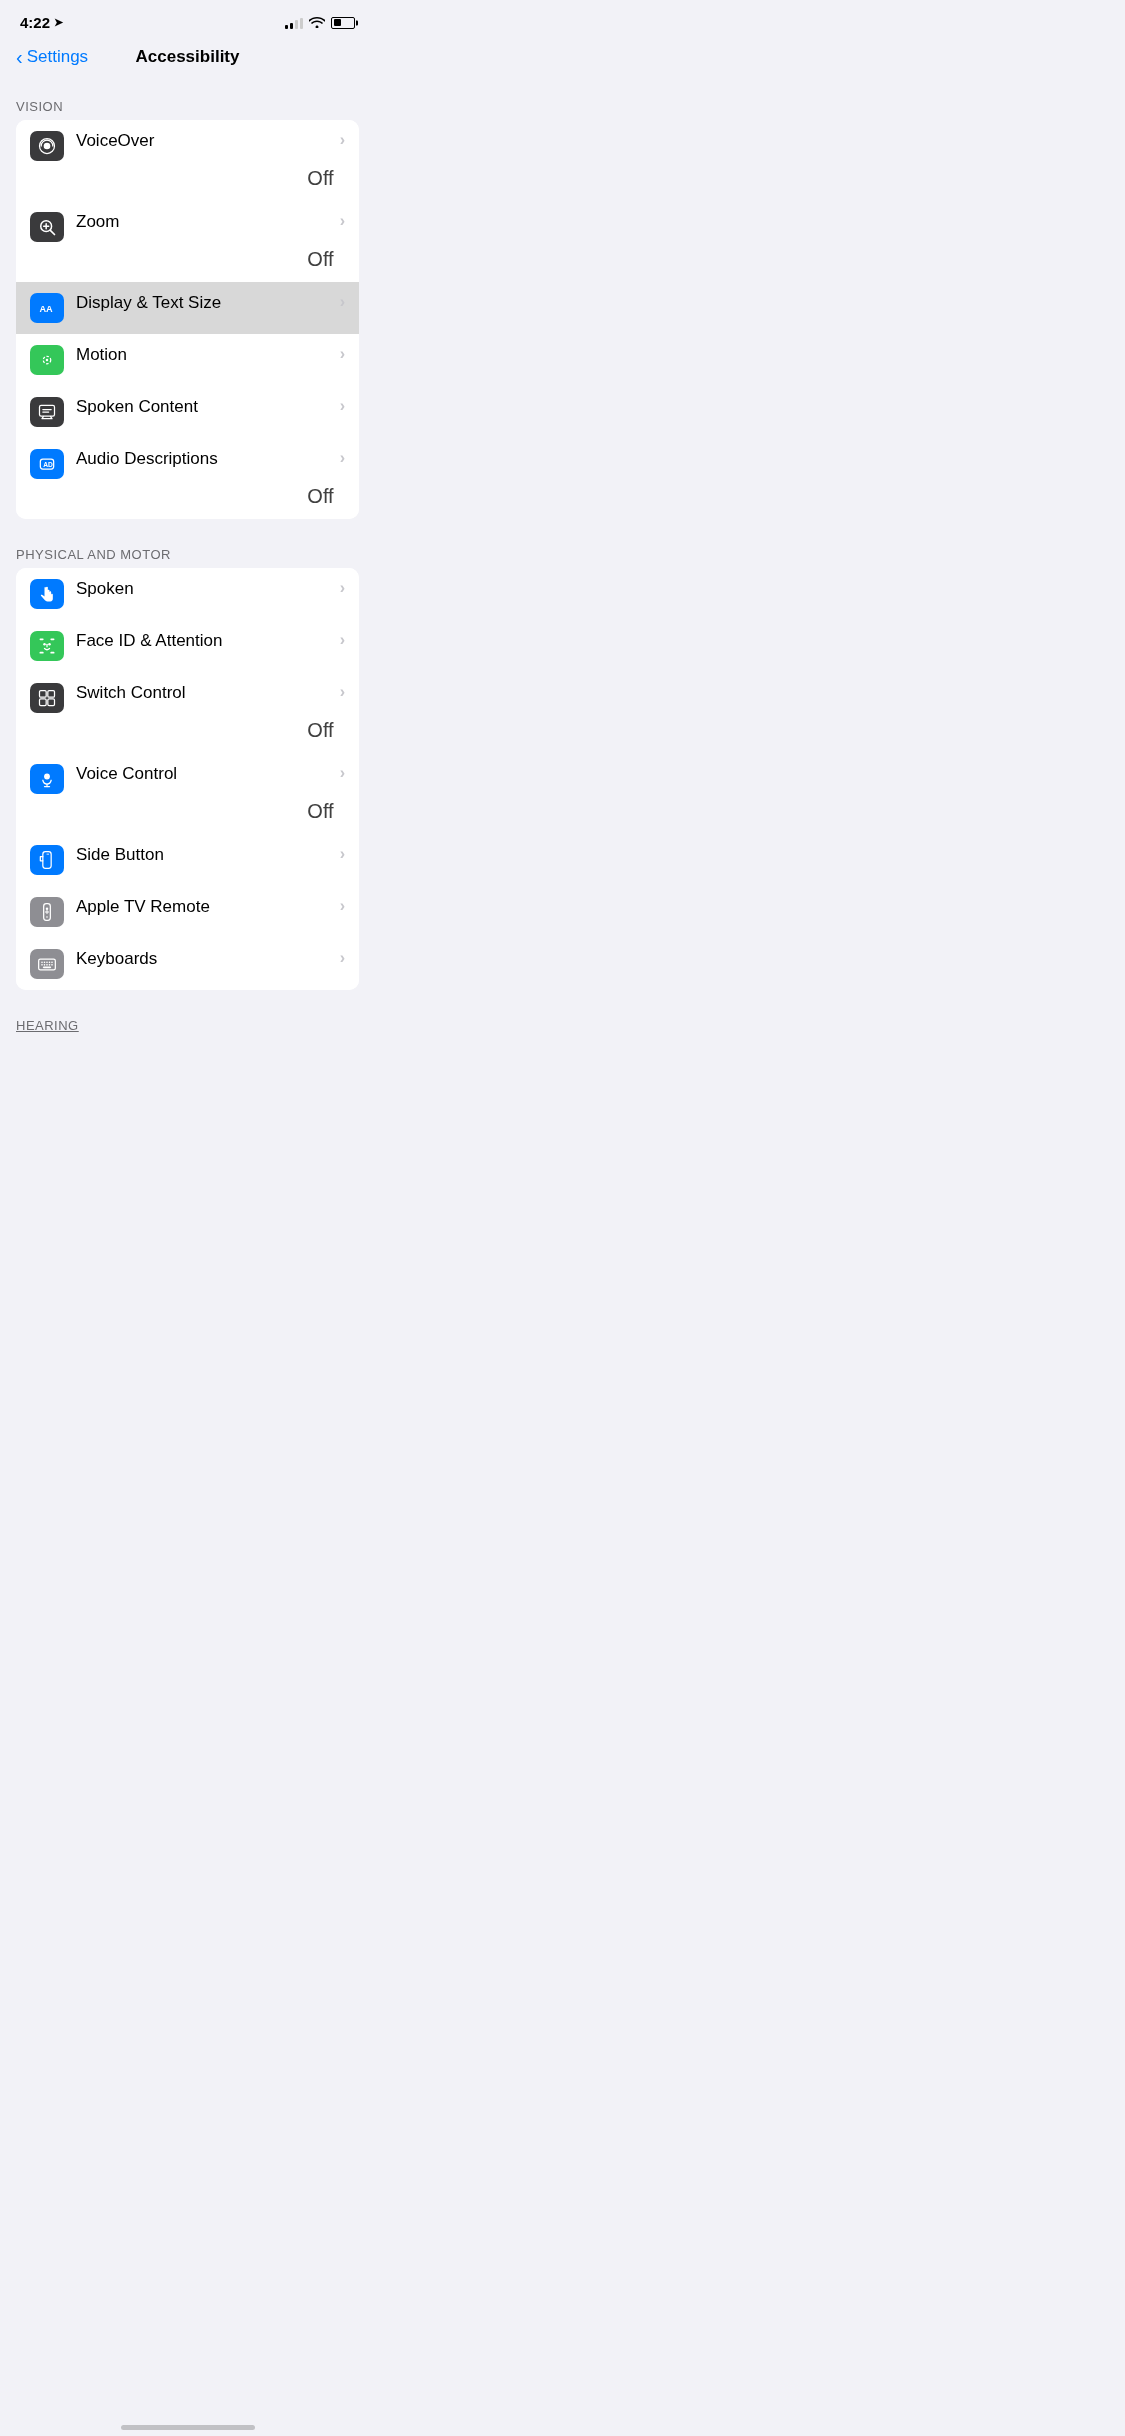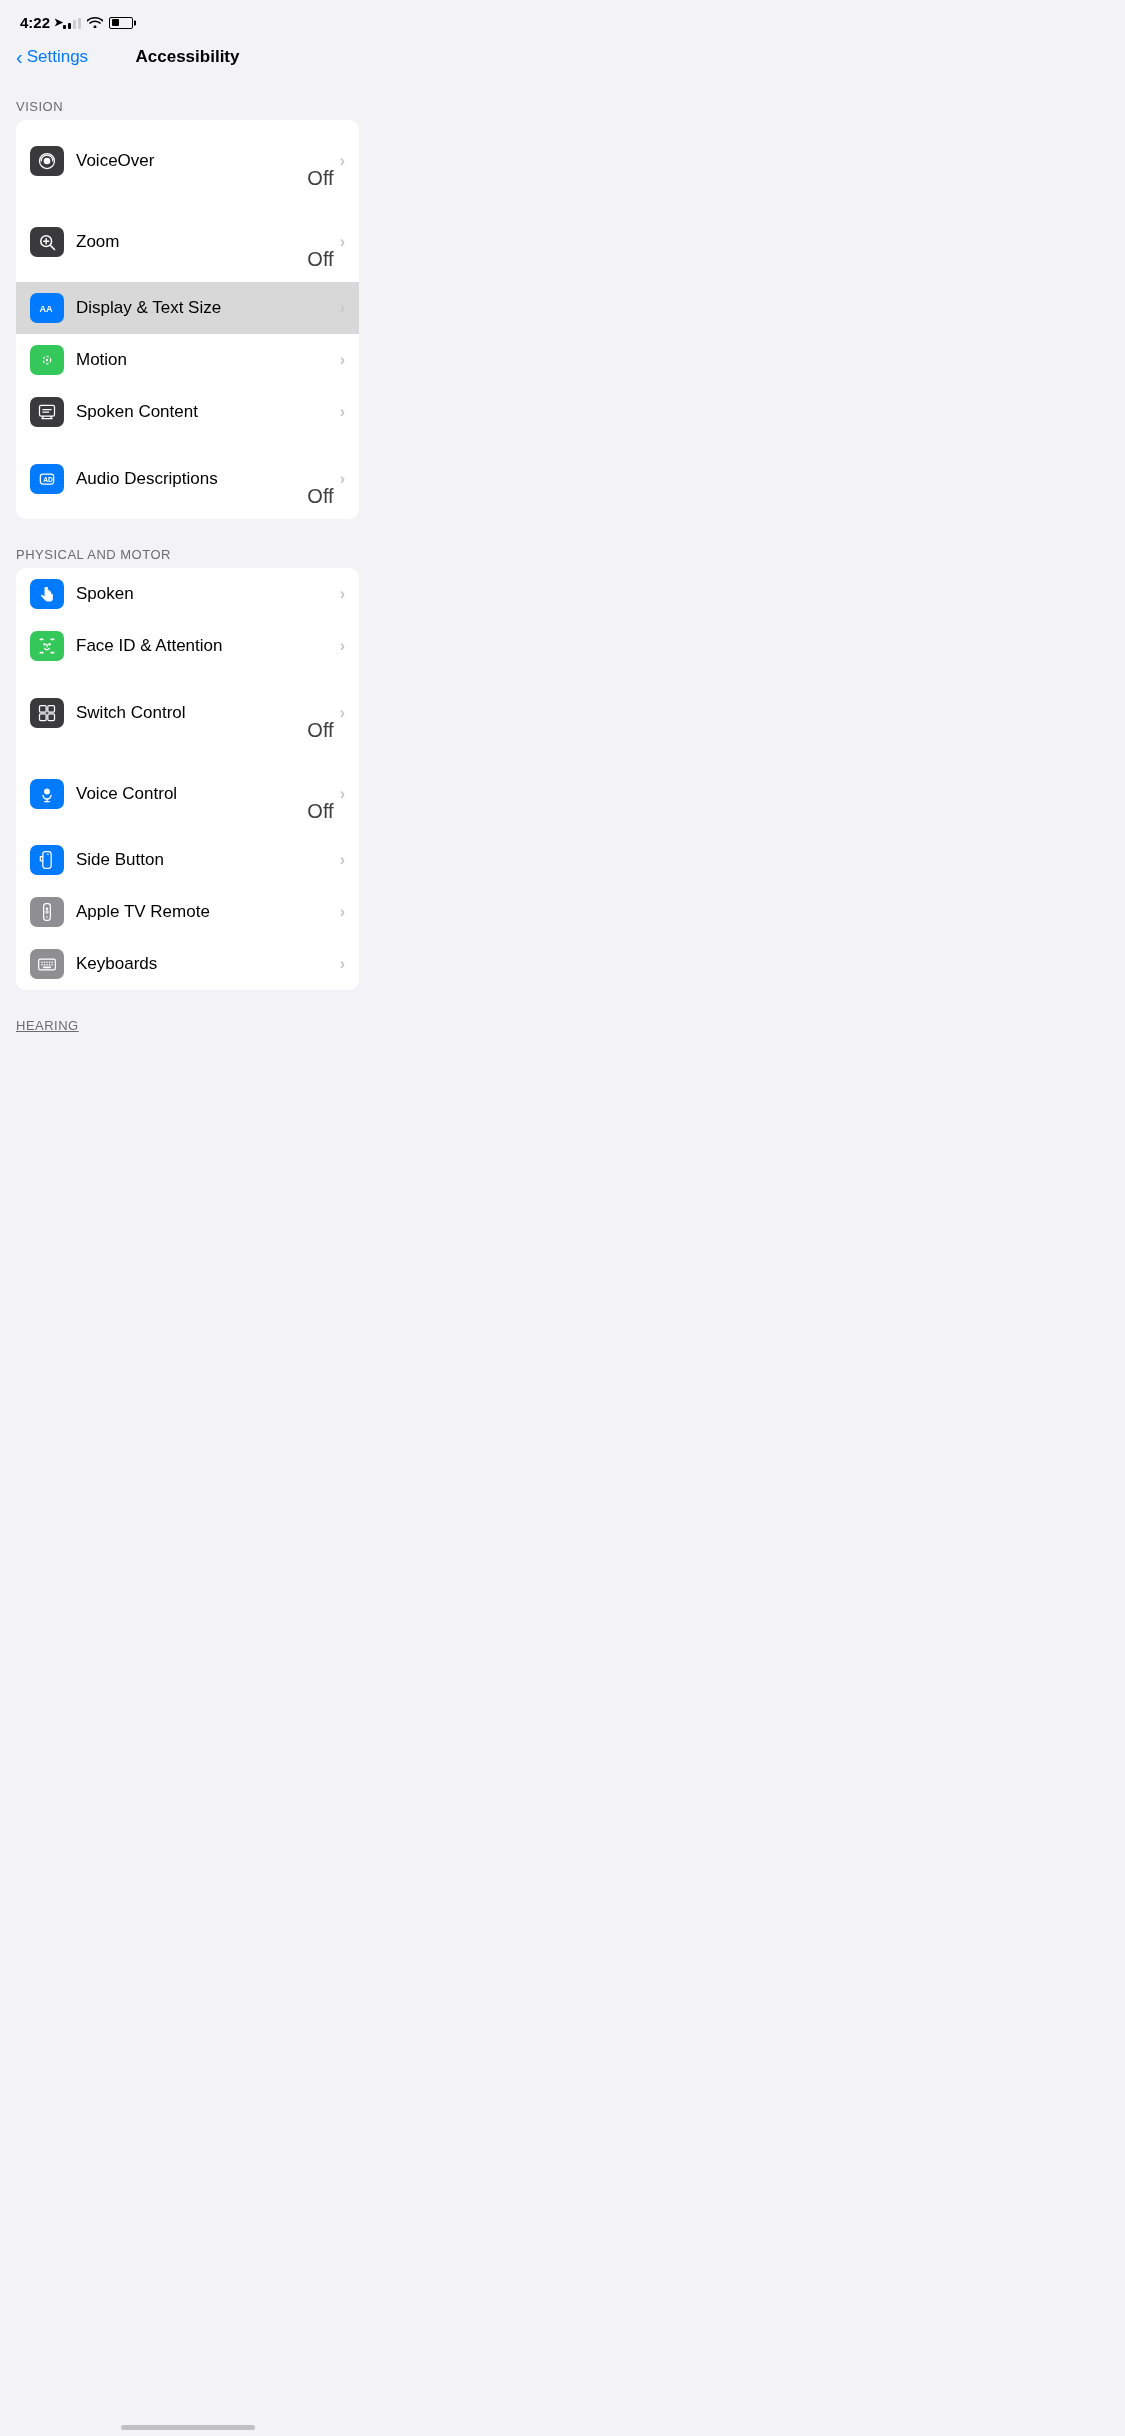--- a/index.html
+++ b/index.html
@@ -9,21 +9,21 @@
       font-family: -apple-system, BlinkMacSystemFont, 'SF Pro Text', 'Helvetica Neue', sans-serif;
       background: #f2f2f7;
       width: 375px;
       min-height: 812px;
       overflow-x: hidden;
     }
 
     
     .status-bar {
       display: flex;
-      justify-content: flex-start;
+      justify-content: space-between;
       align-items: center;
       padding: 14px 20px 8px;
       background: #f2f2f7;
     }
     .status-time {
       font-size: 15px;
       font-weight: 600;
       color: #000;
       display: flex;
       align-items: center;
@@ -124,21 +124,21 @@
 
     
     .settings-group {
       background: #fff;
       border-radius: 10px;
       margin: 0 16px 8px;
       overflow: hidden;
     }
     .settings-row {
       display: flex;
-      align-items: center;
+      align-items: flex-start;
       padding: 11px 14px;
       background: #fff;
       position: relative;
       cursor: pointer;
       min-height: 44px;
     }
     .settings-row.highlighted {
       background: #d8d8d8;
     }
     .settings-row:not(:last-child)::after {

